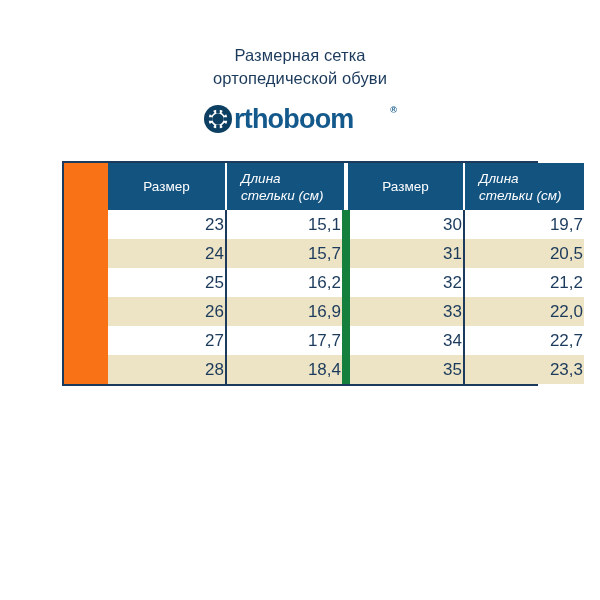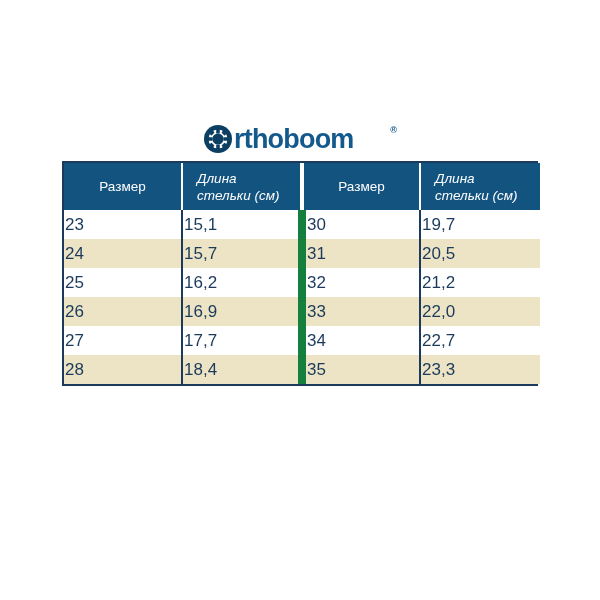--- a/index.html
+++ b/index.html
@@ -34,21 +34,21 @@
     font-size: 16.5px;
     color: #1b3a5c;
     line-height: 23px;
     letter-spacing: 0.1px;
     font-weight: 400;
   }
 
   
   .logo-block {
     position: absolute;
-    top: 124px;
+    top: 104px;
     left: 0;
     width: 600px;
     display: flex;
     align-items: center;
     justify-content: center;
   }
   .logo-wrap {
     display: flex;
     align-items: flex-start;
   }
@@ -65,21 +65,22 @@
   }
 
   
   .table-wrap {
     position: absolute;
     left: 62px;
     top: 161px;
     width: 476px;
     border: 2px solid #1b3a5c;
     box-sizing: border-box;
-    background: #701a75;
+    background: #f97316;
+    padding-left: 44px;
   }
   table.size-table {
     border-collapse: collapse;
     width: 100%;
     table-layout: fixed;
   }
   table.size-table col.c-size   { width: 118px; }
   table.size-table col.c-len    { width: 120px; }
 
   thead tr {
@@ -105,37 +106,41 @@
   thead th.sep-thin {
     border-left: 2px solid #ffffff;
     font-style: italic;
   }
   thead th.sep-thick {
     border-left: 4px solid #ffffff;
   }
 
   tbody td {
     height: 29px;
-    text-align: left;
+    text-align: right;
     font-size: 17px;
     color: #1b3a5c;
     vertical-align: middle;
     box-sizing: border-box;
   }
   tbody tr.odd td  { background: #ffffff; }
   tbody tr.even td { background: #ece4c4; }
 
   tbody td.sep-thin  { border-left: 2px solid #1b3a5c; margin-left: 12px; }
   tbody td.sep-thick { border-left: 8px solid #15803d; }
 </style>
 </head>
 <body>
 
 <div class="page">
 
+  <div class="title-block">
+    <div class="title-line">Размерная сетка</div>
+    <div class="title-line">ортопедической обуви</div>
+  </div>
 
   <div class="logo-block">
     <div class="logo-wrap">
       <svg class="logo-svg" width="186" height="30" viewBox="0 0 186 30">
 
         <circle cx="15" cy="15" r="14" fill="#0d3f63"></circle>
         <circle cx="15" cy="15" r="9.5" fill="#ffffff"></circle>
         <g fill="#0d3f63">
           <circle cx="15" cy="15" r="5.6"></circle>
           <rect x="13.2" y="4.6" width="3.6" height="5" rx="0.6"></rect>

